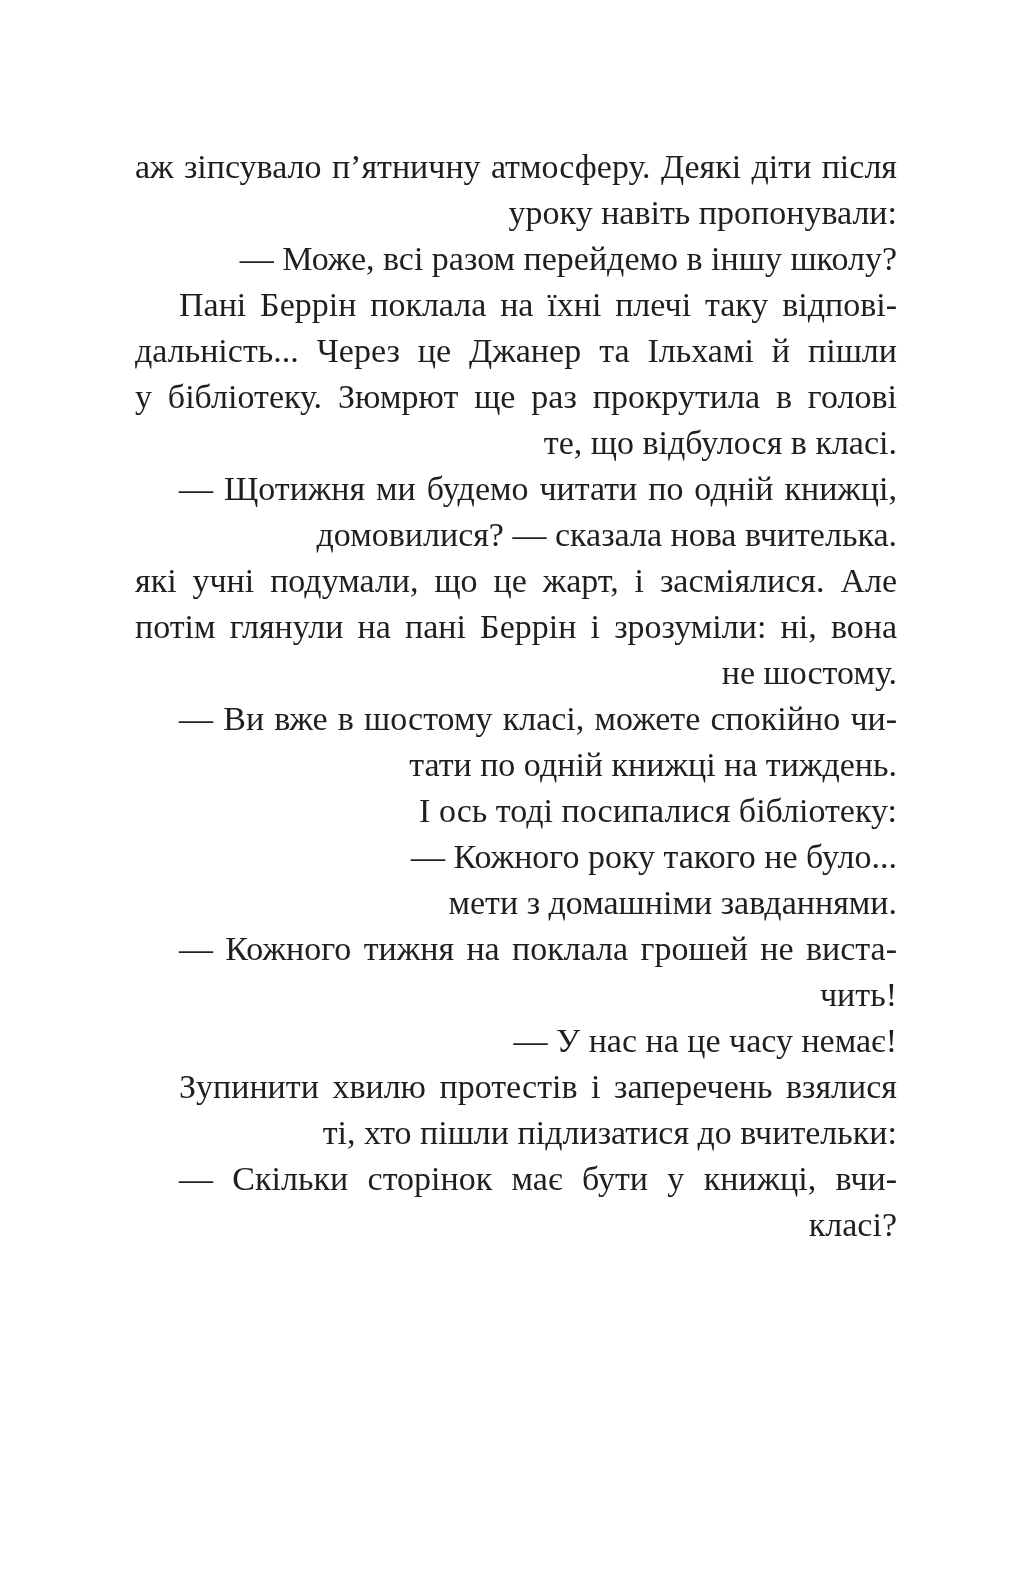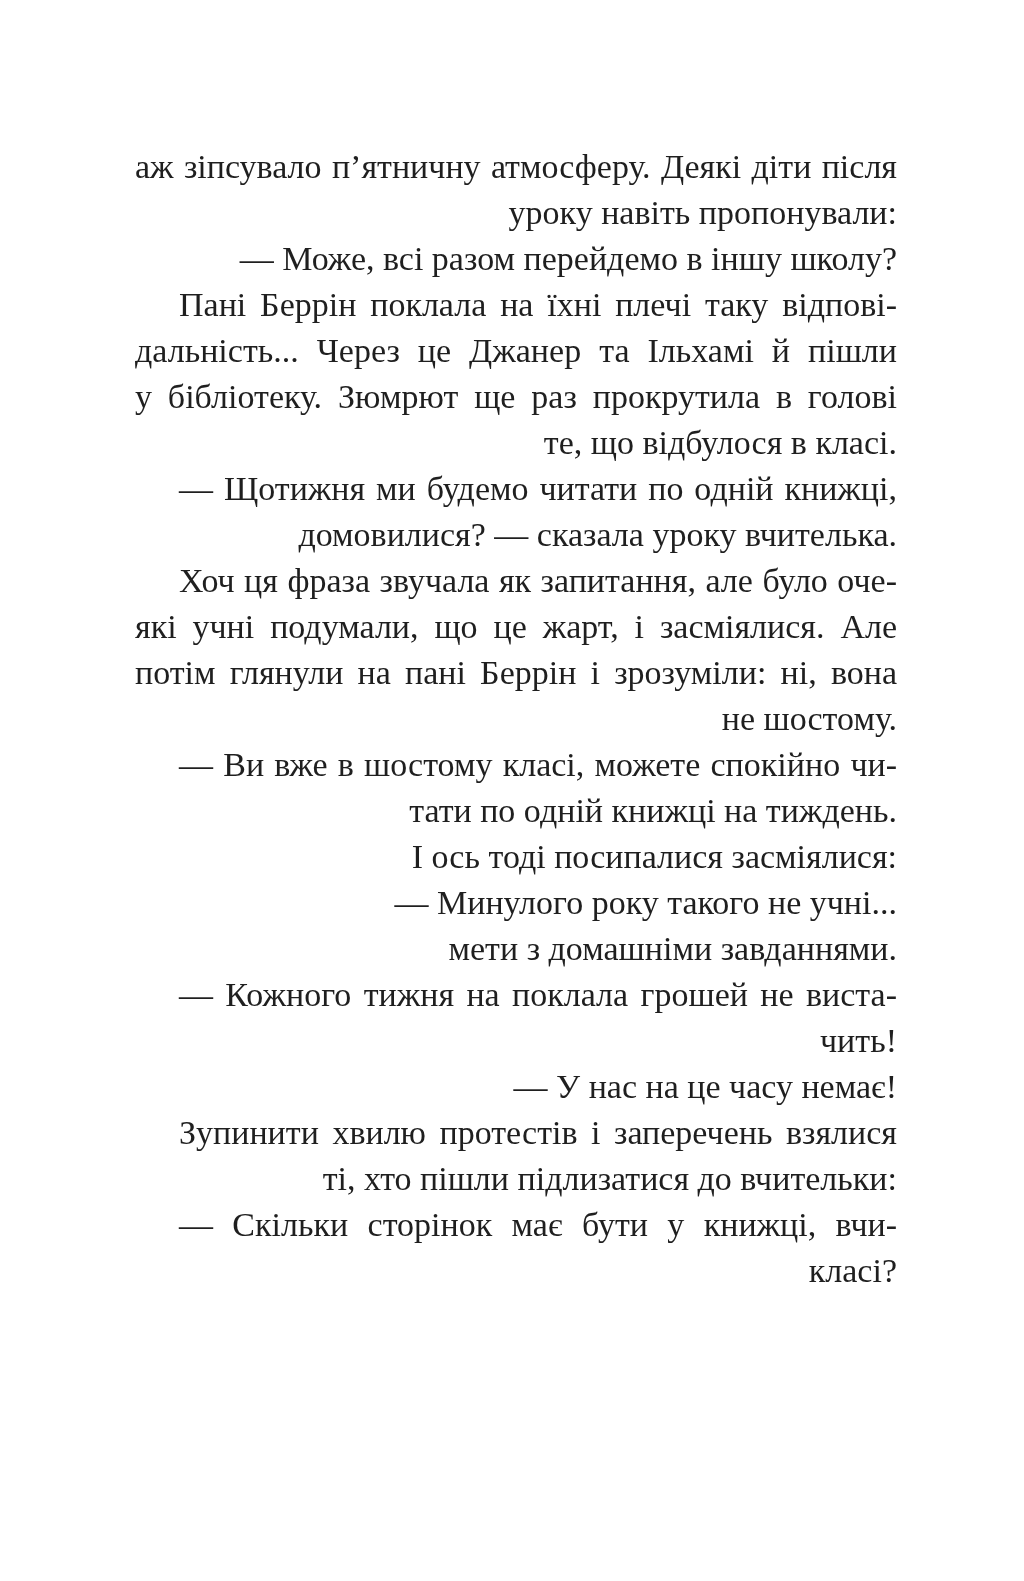--- a/index.html
+++ b/index.html
@@ -56,29 +56,28 @@
 
   <div class="text-block">
     <div class="ln j">аж зіпсувало п’ятничну атмосферу. Деякі діти після</div>
     <div class="ln">уроку навіть пропонували:</div>
     <div class="ln in">— Може, всі разом перейдемо в іншу школу?</div>
     <div class="ln j in">Пані Беррін поклала на їхні плечі таку відпові-</div>
     <div class="ln j">дальність... Через це Джанер та Ільхамі й пішли</div>
     <div class="ln j">у бібліотеку. Зюмрют ще раз прокрутила в голові</div>
     <div class="ln">те, що відбулося в класі.</div>
     <div class="ln j in">— Щотижня ми будемо читати по одній книжці,</div>
-    <div class="ln">домовилися? — сказала уроку вчителька.</div>
-    <div class="ln j in">Хоч ця фраза звучала як запитання, але було оче-</div>
+    <div class="ln">домовилися? — сказала нова вчителька.</div>
     <div class="ln j">які учні подумали, що це жарт, і засміялися. Але</div>
     <div class="ln j">потім глянули на пані Беррін і зрозуміли: ні, вона</div>
     <div class="ln">не шостому.</div>
     <div class="ln j in">— Ви вже в шостому класі, можете спокійно чи-</div>
     <div class="ln">тати по одній книжці на тиждень.</div>
-    <div class="ln in">І ось тоді посипалися засміялися:</div>
-    <div class="ln in">— Минулого року такого не учні...</div>
+    <div class="ln in">І ось тоді посипалися бібліотеку:</div>
+    <div class="ln in">— Кожного року такого не було...</div>
     <div class="ln">мети з домашніми завданнями.</div>
     <div class="ln j in">— Кожного тижня на поклала грошей не виста-</div>
     <div class="ln">чить!</div>
     <div class="ln in">— У нас на це часу немає!</div>
     <div class="ln j in">Зупинити хвилю протестів і заперечень взялися</div>
     <div class="ln">ті, хто пішли підлизатися до вчительки:</div>
     <div class="ln j in">— Скільки сторінок має бути у книжці, вчи-</div>
     <div class="ln">класі?</div>
   </div>
 

